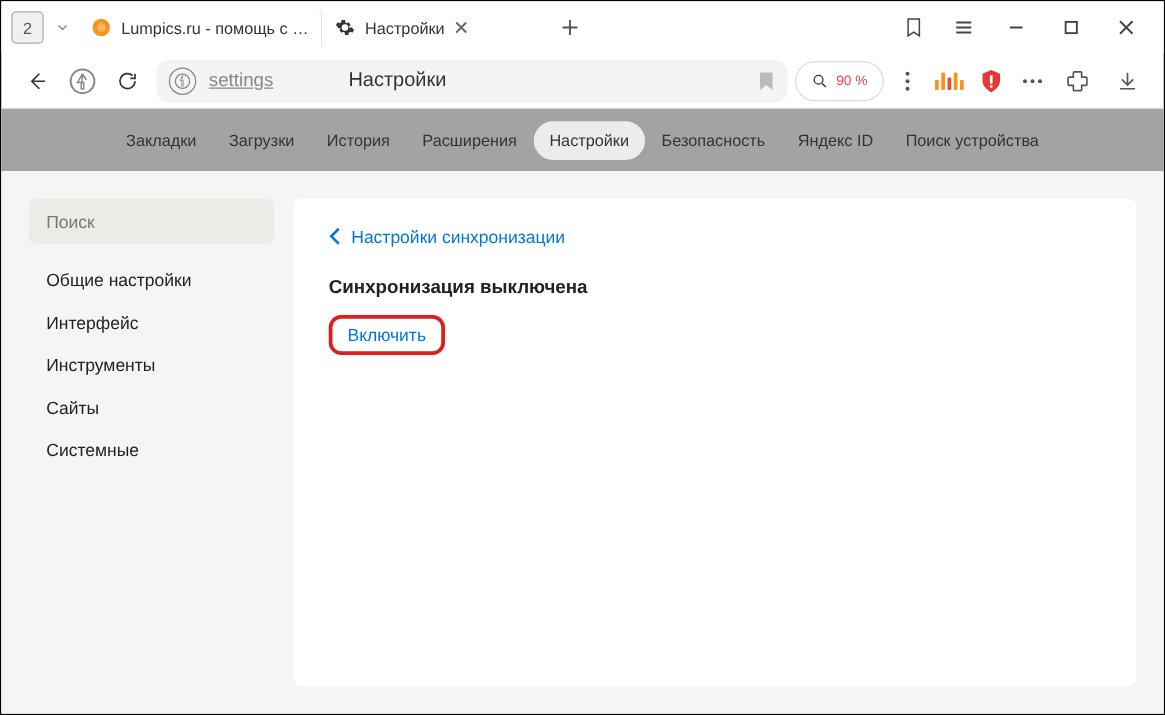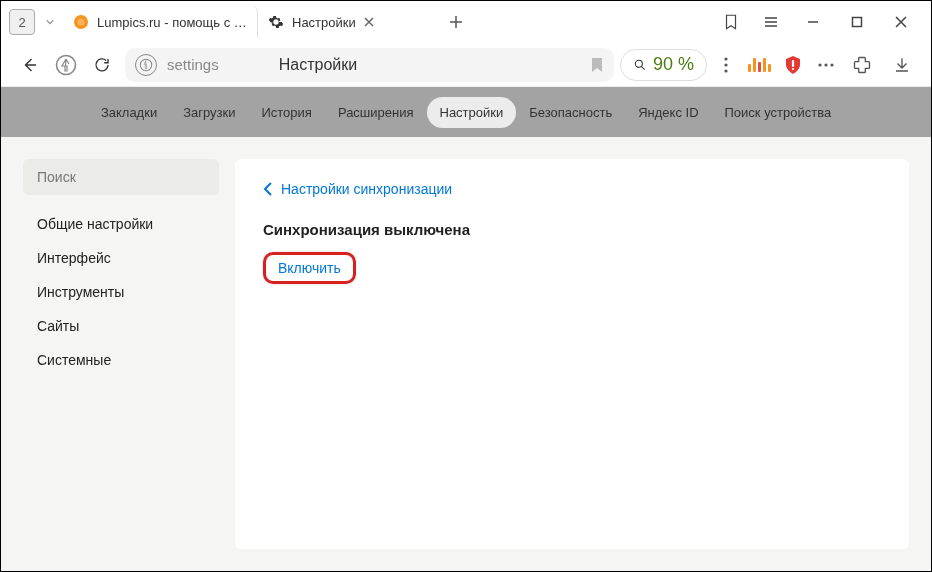--- a/index.html
+++ b/index.html
@@ -103,32 +103,32 @@
       display: flex; align-items: center;
       padding: 0 10px;
       gap: 10px;
       color: #333;
       font-size: 15px;
     }
     .address-field .site-icon {
       width: 22px; height: 22px; border: 1.5px solid #888; border-radius: 50%;
       display:flex;align-items:center;justify-content:center;font-size:12px;color:#666;
     }
-    .address-field .path { color: #888; }
+    .address-field .path { color: #888; text-decoration: underline; }
     .address-field .title { color: #333; margin-left: 50px; font-size: 16px; }
     .address-field .bookmark { margin-left: auto; color: #aaa; }
     .zoom-pill {
       height: 32px;
       border: 1px solid #ddd;
       border-radius: 16px;
       display: flex; align-items: center;
       padding: 0 12px;
       gap: 6px;
-      font-size: 18px;
-      color: #4d7c0f;
+      font-size: 11px;
+      color: #ef4444;
     }
     .ext-icon {
       width: 28px; height: 28px;
       display: flex; align-items: center; justify-content: center;
     }
     .ext-alice {
       display: flex;
       gap: 2px;
       align-items: flex-end;
     }

